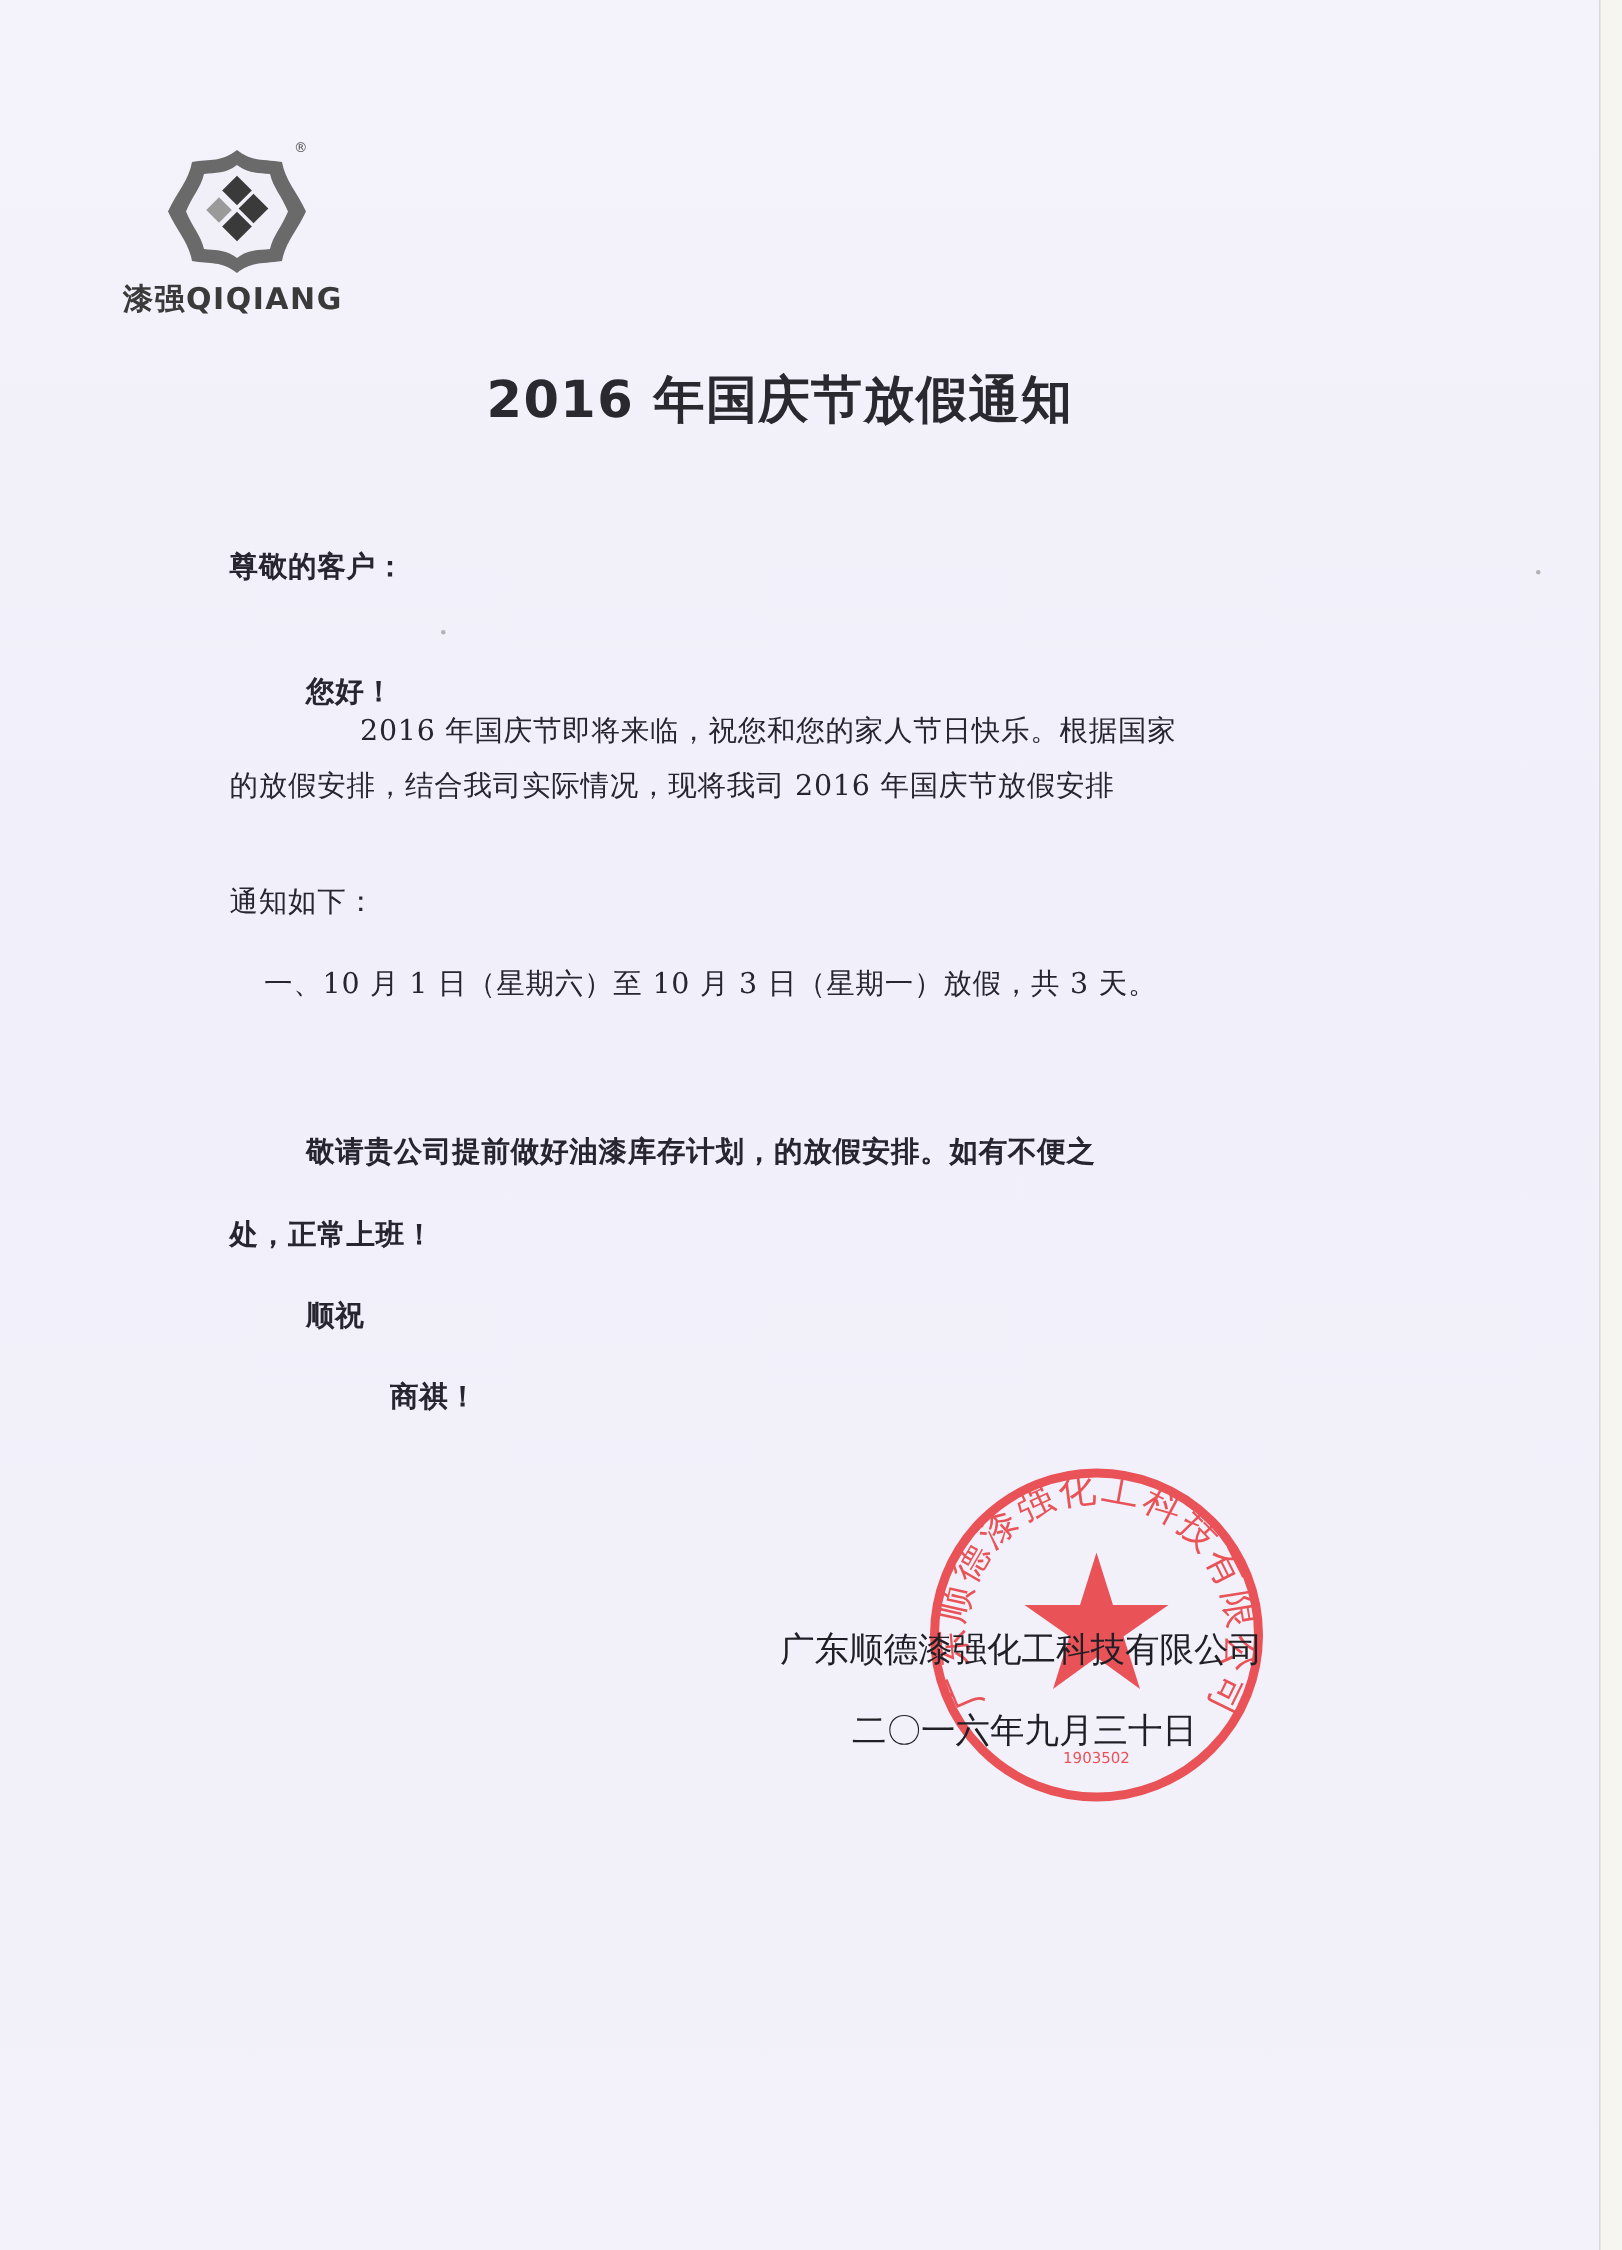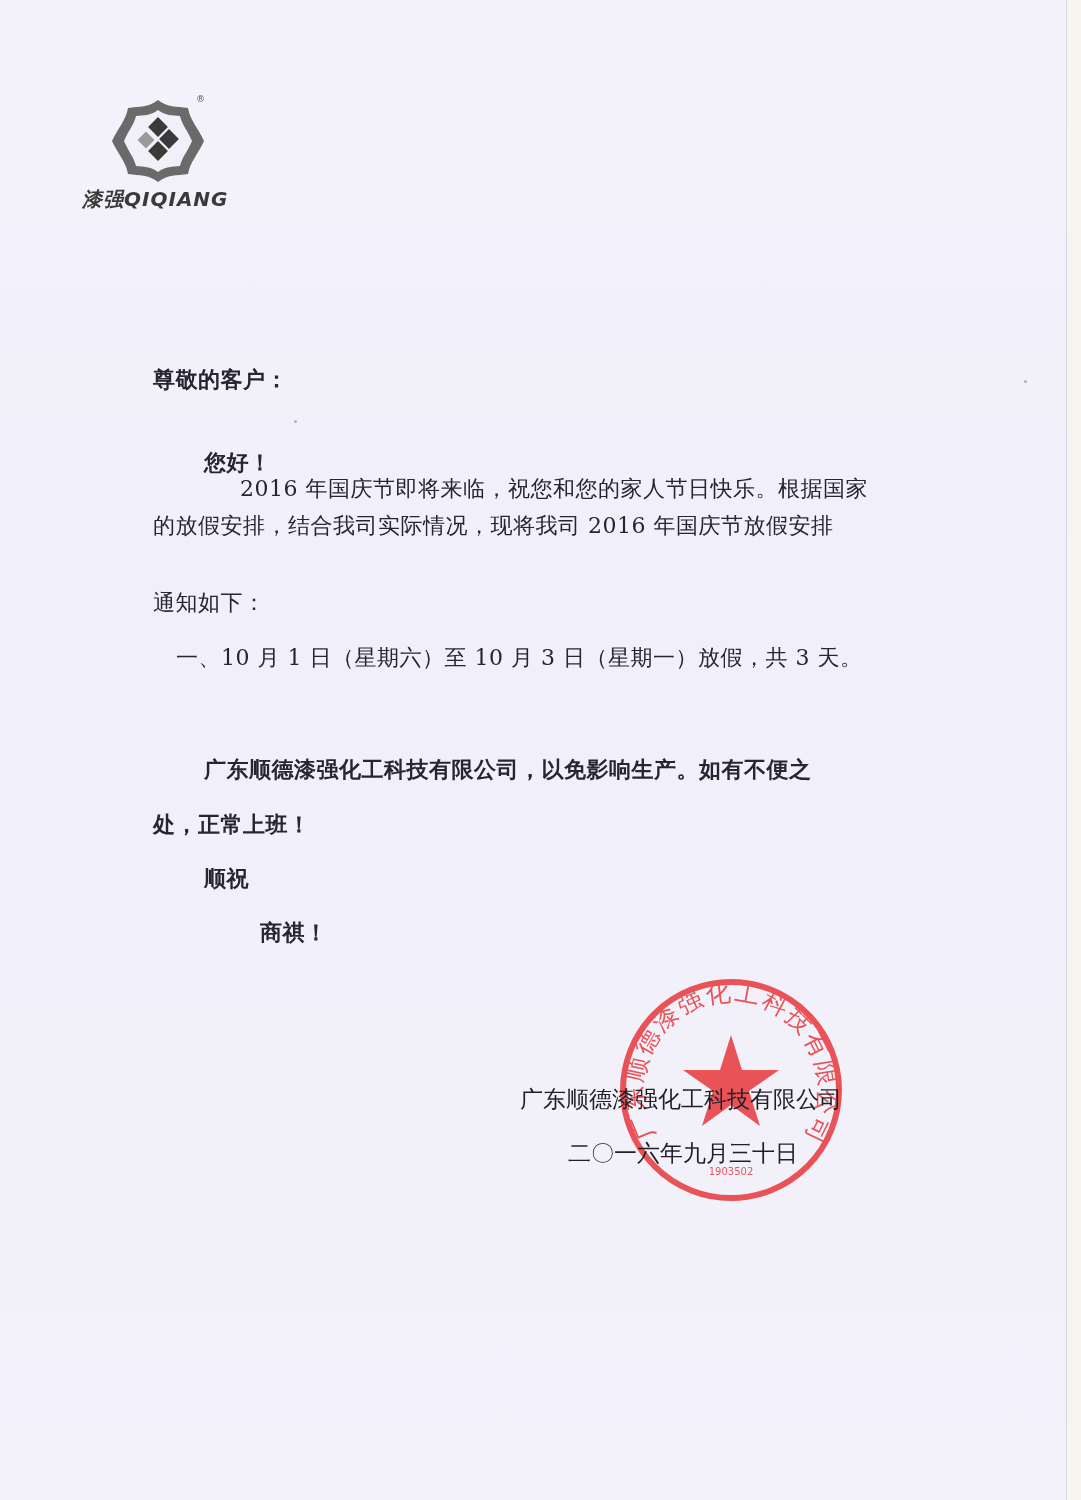--- a/index.html
+++ b/index.html
@@ -21,29 +21,28 @@
     .logo { position: absolute; left: 80px; top: 92px; width: 150px; height: 125px; }
     .logo-mark { position: absolute; left: 30px; top: 6px; width: 96px; height: 86px; }
     .logo-reg {
       position: absolute; left: 116px; top: 2px; font-size: 9px; color: #555;
       font-family: "DejaVu Sans", sans-serif;
     }
     .logo-text {
       position: absolute; left: 2px; top: 94px; font-size: 20px; font-weight: bold;
       letter-spacing: 1px; color: #3a3a3a; font-family: "DejaVu Sans", sans-serif;
       white-space: nowrap;
-      font-style: italic;
     }
     .title {
       position: absolute; left: 0; width: 1040px; top: 244px; text-align: center;
       font-size: 34px; font-weight: bold; color: #2a2930;
       font-family: "DejaVu Sans", sans-serif; letter-spacing: 1px;
     }
     .line {
-      position: absolute; font-size: 22px; white-space: nowrap; letter-spacing: 0.5px;
+      position: absolute; font-size: 19px; white-space: nowrap; letter-spacing: 0.5px;
     }
     .bold { font-weight: bold; }
     .stamp { position: absolute; left: 616px; top: 975px; width: 230px; height: 230px; opacity: 0.85; }
     .sig {
       position: absolute; font-size: 23px; white-space: nowrap;
       font-family: "DejaVu Sans", sans-serif; color: #1f1f25;
     }
     .speck { position: absolute; width: 3px; height: 3px; background: #888; border-radius: 50%; opacity: .6; }
   </style>
 </head>
@@ -57,31 +56,32 @@
       <path d="M48 12 C56 18 62 17 70 18 C72 27 78 33 82 43 C78 53 72 59 70 68 C62 69 56 68 48 74 C40 68 34 69 26 68 C24 59 18 53 14 43 C18 33 24 27 26 18 C34 17 40 18 48 12 Z" fill="#f1f0f8"></path>
       <rect x="41" y="22" width="14" height="14" transform="rotate(45 48 29)" fill="#3a3a3a"></rect>
       <rect x="52" y="34" width="14" height="14" transform="rotate(45 59 41)" fill="#3a3a3a"></rect>
       <rect x="41" y="46" width="14" height="14" transform="rotate(45 48 53)" fill="#3a3a3a"></rect>
       <rect x="30" y="36" width="12" height="12" transform="rotate(45 36 42)" fill="#9a9a9a"></rect>
     </svg>
     <span class="logo-reg">®</span>
     <span class="logo-text">漆强QIQIANG</span>
   </div>
 
+  <div class="title">2016 年国庆节放假通知</div>
 
   <div class="line bold" style="left:153px; top:365px;">尊敬的客户：</div>
   <div class="line bold" style="left:204px; top:420px;margin-top:28px;">您好！</div>
 
   <div class="line" style="left:204px; top:474px;margin-left:36px;">2016 年国庆节即将来临，祝您和您的家人节日快乐。根据国家</div>
   <div class="line" style="left:153px; top:511px;">的放假安排，结合我司实际情况，现将我司 2016 年国庆节放假安排</div>
   <div class="line" style="left:153px; top:588px;">通知如下：</div>
 
   <div class="line" style="left:176px; top:643px;">一、10 月 1 日（星期六）至 10 月 3 日（星期一）放假，共 3 天。</div>
 
-  <div class="line bold" style="left:204px; top:755px;">广东顺德漆强化工科技有限公司，以免影响生产。如有不便之</div>
+  <div class="line bold" style="left:204px; top:755px;">敬请贵公司提前做好油漆库存计划，的放假安排。如有不便之</div>
   <div class="line bold" style="left:153px; top:810px;">处，正常上班！</div>
 
   <div class="line bold" style="left:204px; top:864px;">顺祝</div>
   <div class="line bold" style="left:260px; top:918px;">商祺！</div>
 
   <svg class="stamp" viewBox="0 0 230 230">
     <defs>
       <path id="sealArc" d="M 40 160 A 88 88 0 1 1 190 160"></path>
     </defs>
     <circle cx="115" cy="115" r="108" fill="none" stroke="#e8383c" stroke-width="6"></circle>

